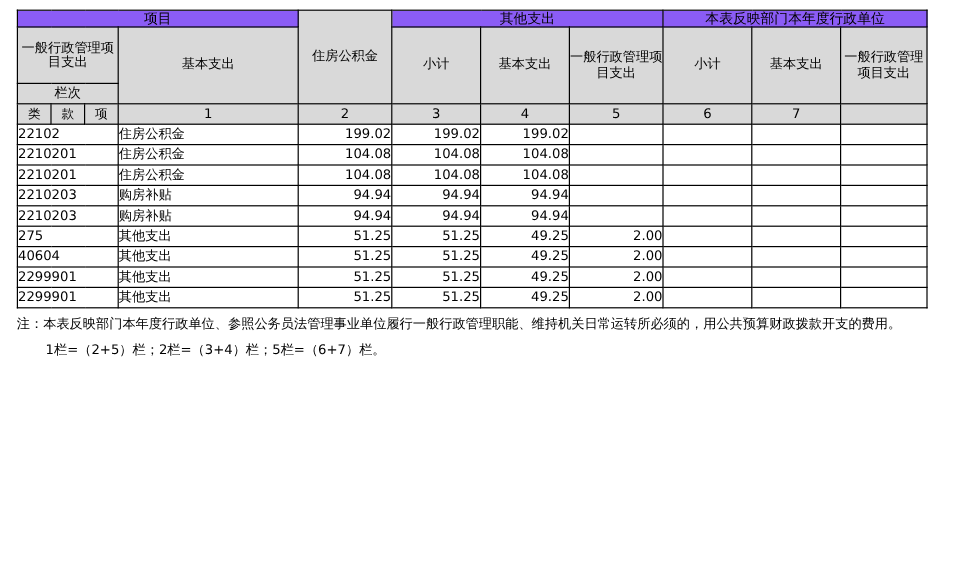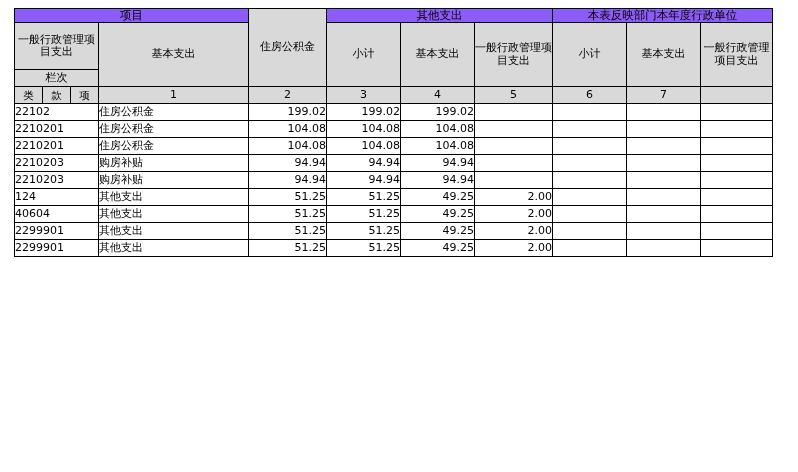--- a/index.html
+++ b/index.html
@@ -183,21 +183,21 @@
         <td class="lft">购房补贴</td>
         <td class="num">94.94</td>
         <td class="num">94.94</td>
         <td class="num">94.94</td>
         <td class="num"></td>
         <td class="num"></td>
         <td class="num"></td>
         <td class="num"></td>
       </tr>
       <tr class="rowh">
-        <td class="code" colspan="3">124</td>
+        <td class="code" colspan="3">275</td>
         <td class="lft">其他支出</td>
         <td class="num">51.25</td>
         <td class="num">51.25</td>
         <td class="num">49.25</td>
         <td class="num">2.00</td>
         <td class="num"></td>
         <td class="num"></td>
         <td class="num"></td>
       </tr>
       <tr class="rowh">
@@ -229,13 +229,15 @@
         <td class="num">51.25</td>
         <td class="num">49.25</td>
         <td class="num">2.00</td>
         <td class="num"></td>
         <td class="num"></td>
         <td class="num"></td>
       </tr>
     </tbody>
   </table>
 
+  <div class="note">注：本表反映部门本年度行政单位、参照公务员法管理事业单位履行一般行政管理职能、维持机关日常运转所必须的，用公共预算财政拨款开支的费用。</div>
+  <div class="note note-line2">1栏=（2+5）栏；2栏=（3+4）栏；5栏=（6+7）栏。</div>
 </div>
 
 </body></html>

